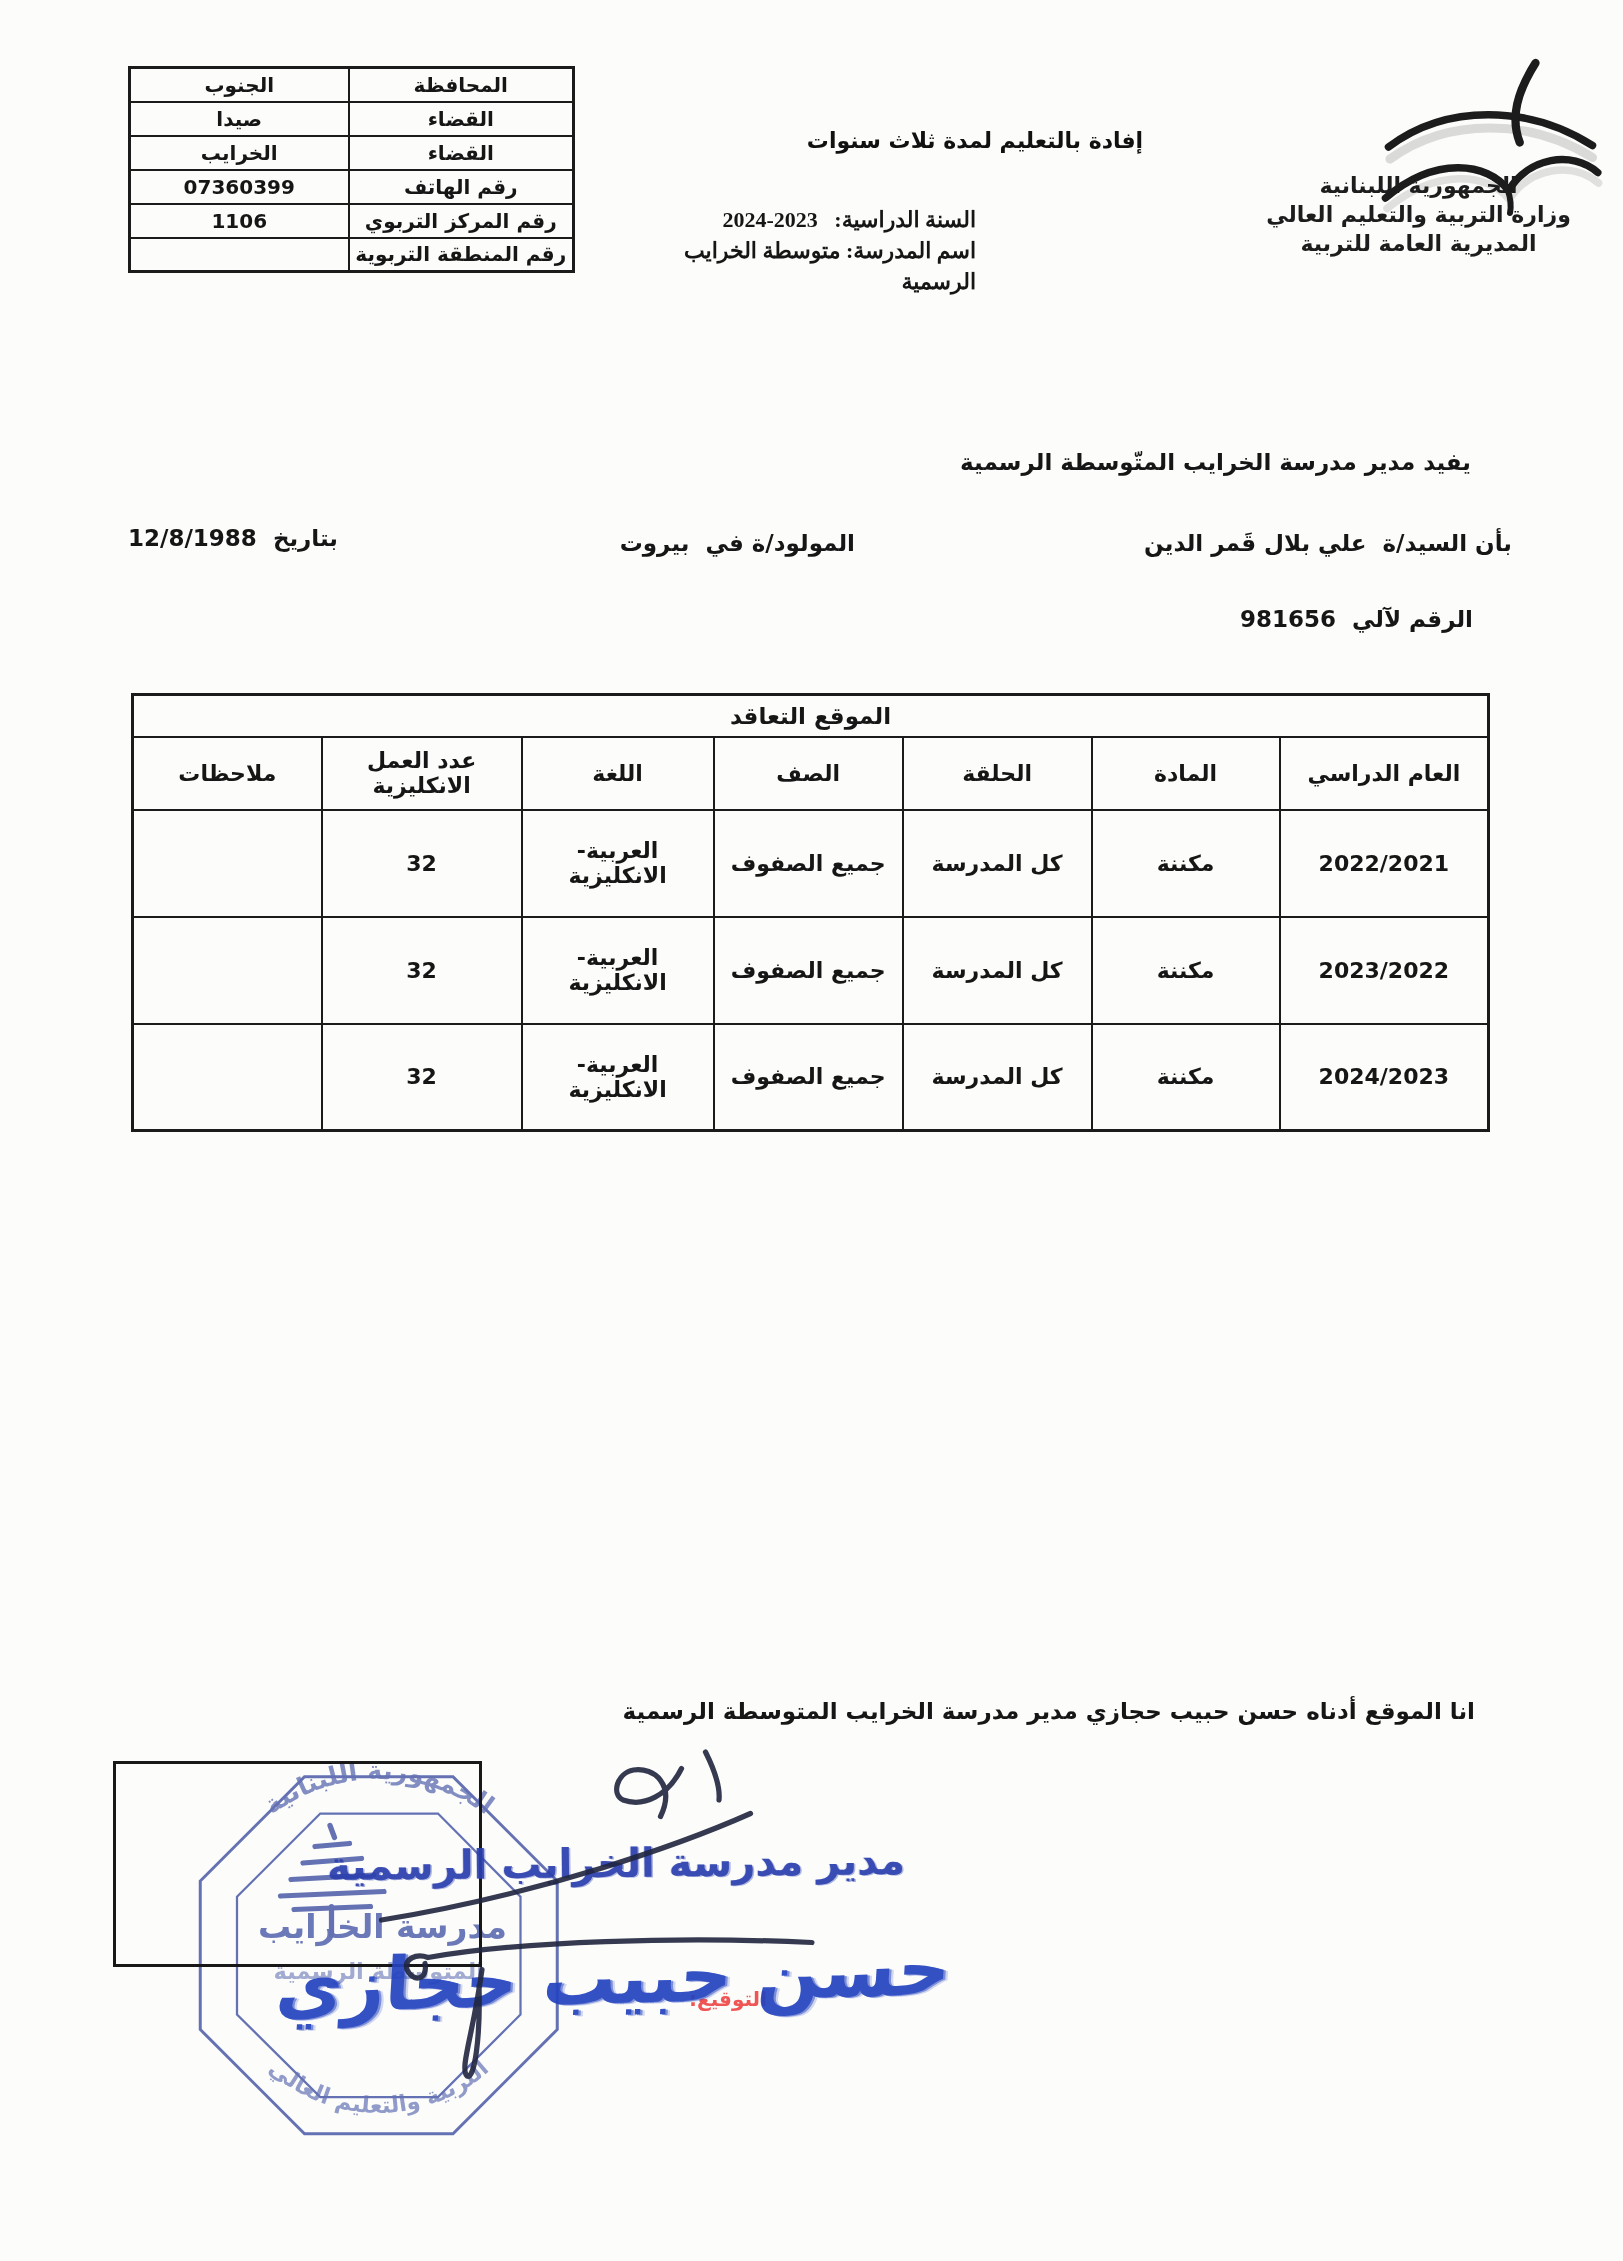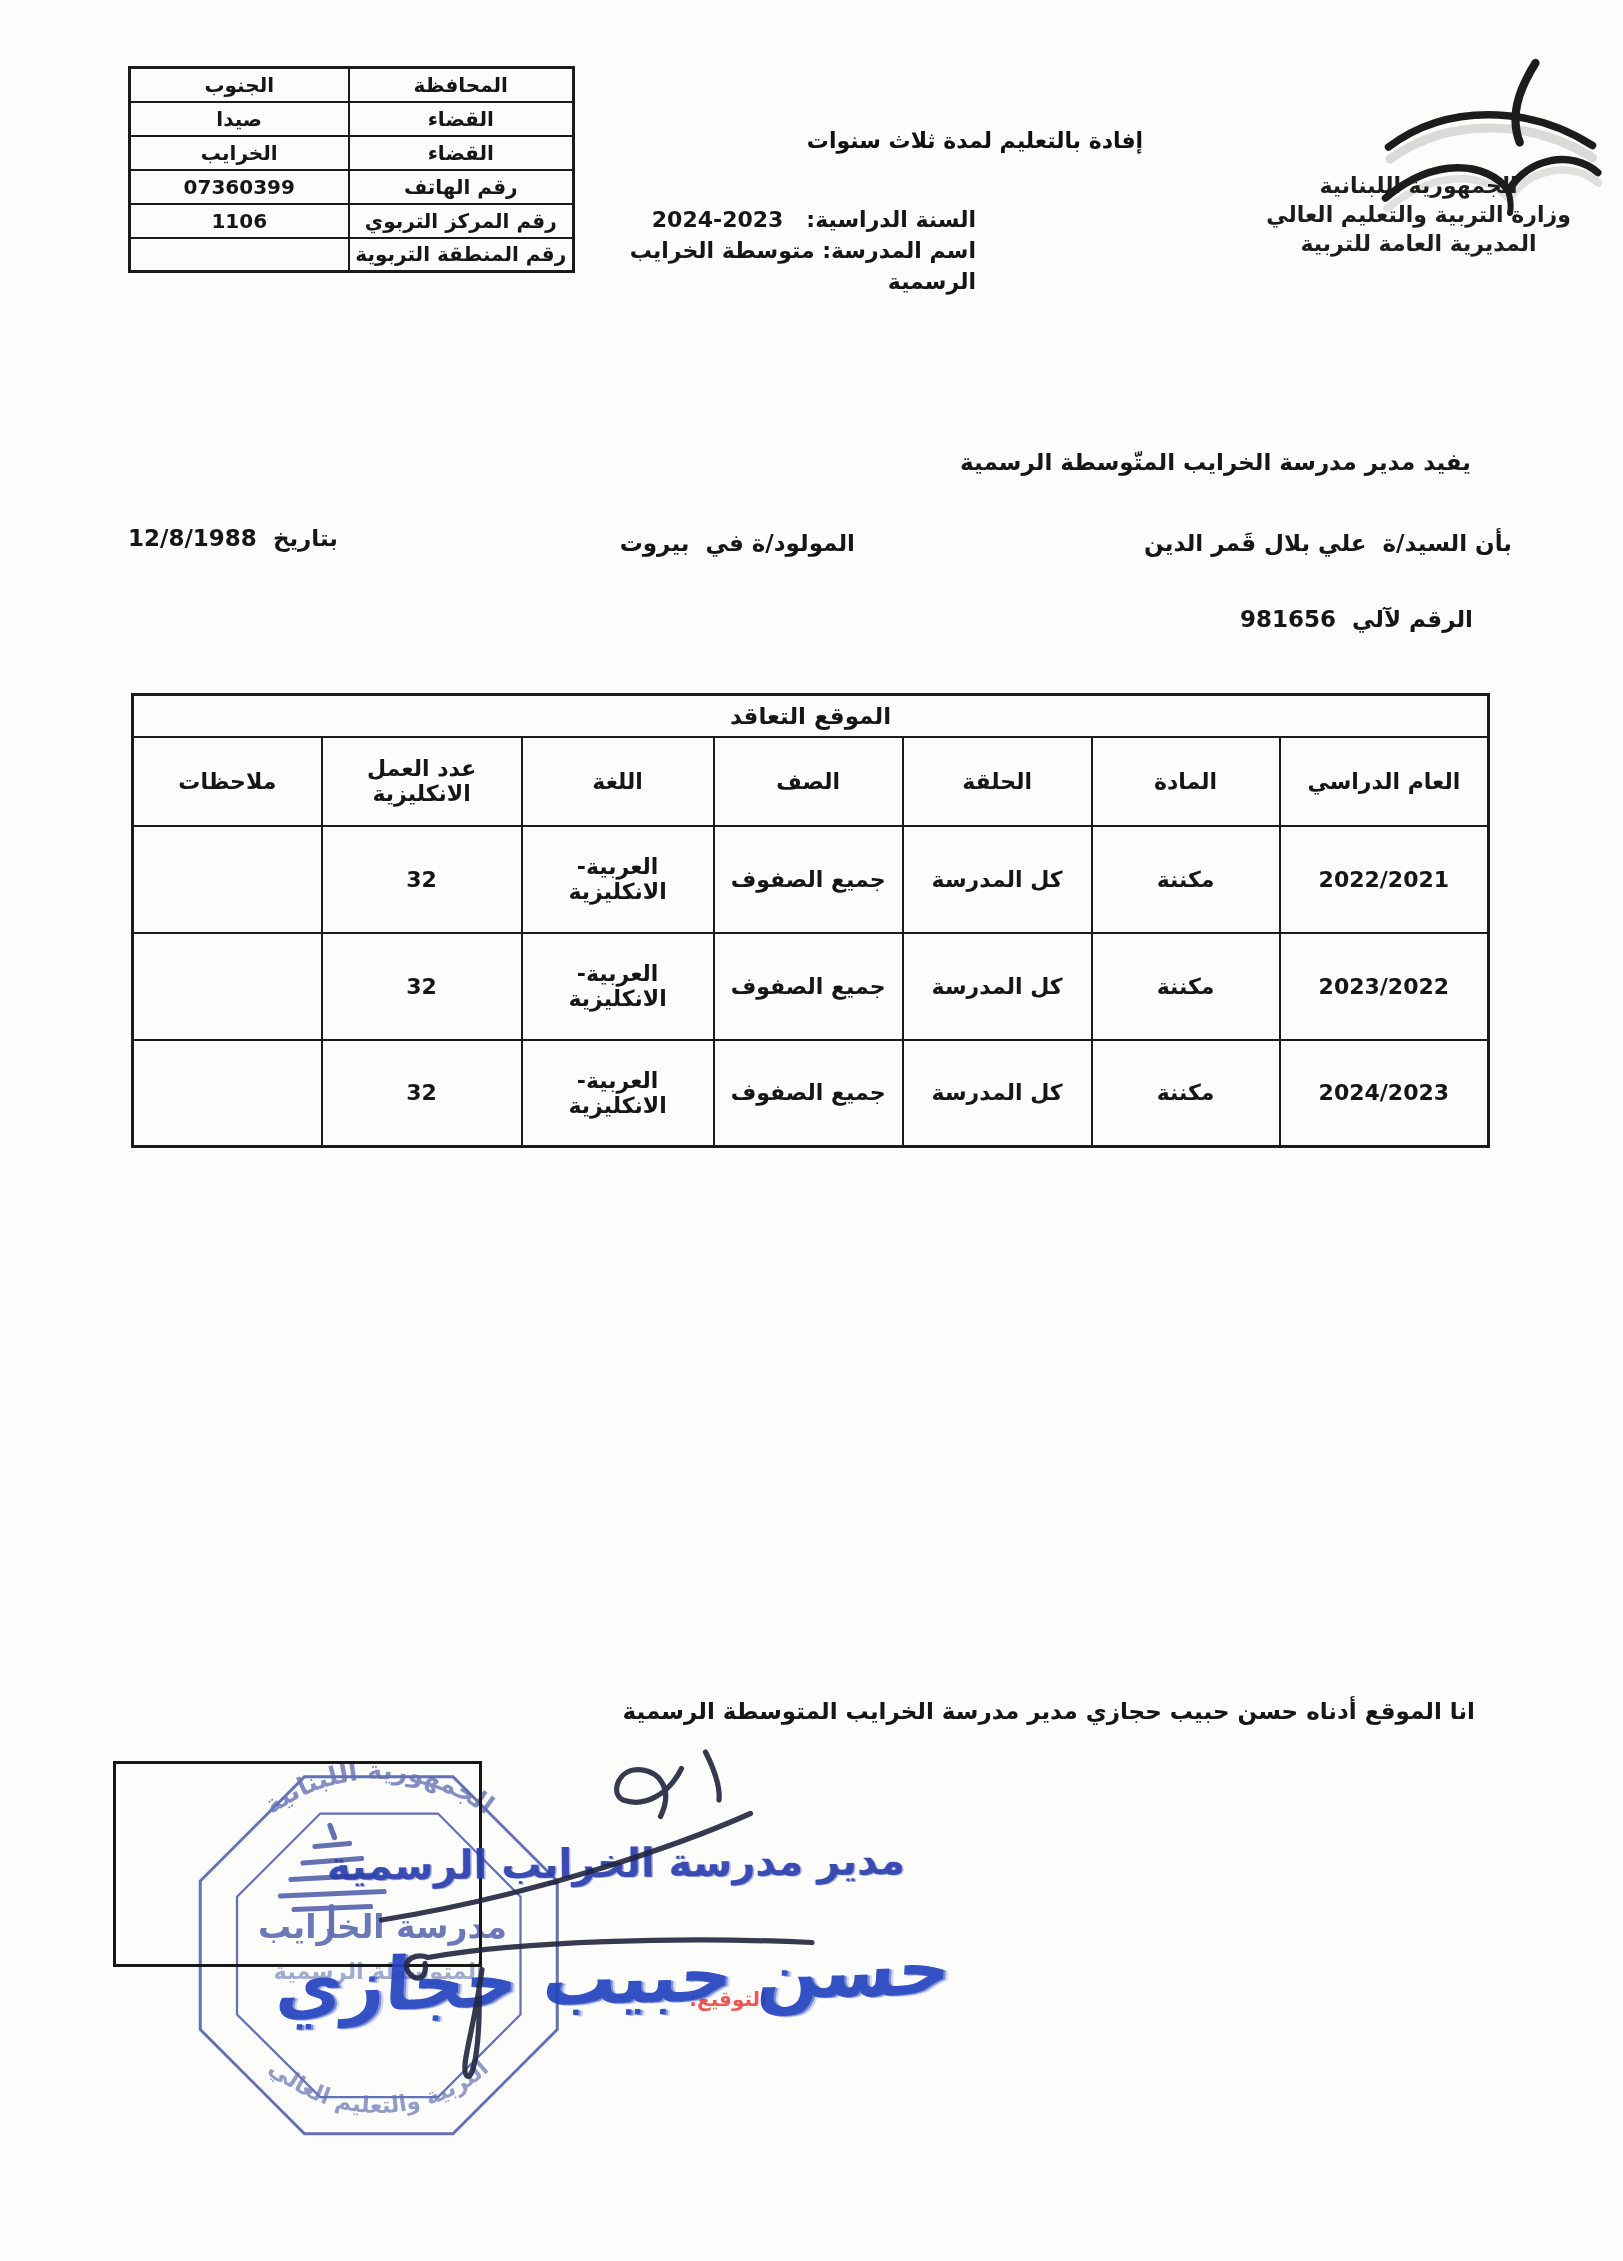--- a/index.html
+++ b/index.html
@@ -49,21 +49,21 @@
     border-collapse:collapse; table-layout:fixed;
     width:1355px; direction:rtl;
     font-weight:bold; font-size:22px;
     border:3px solid #1b1b1b;
   }
   table.contract td, table.contract th {
     border:2.3px solid #1b1b1b; text-align:center; vertical-align:middle;
     padding:1.5px 4.5px;
   }
   table.contract tr.title-row th { height:42px; font-size:23px; }
-  table.contract tr.head-row th { height:89px; }
+  table.contract tr.head-row th { height:73px; }
   table.contract tr.data-row { height:107px; }
   td.cell-lang { white-space:pre-line; }
   td.va-top { vertical-align:top; padding-top:4.5px; }
   col.c-year{width:209px;} col.c-subj{width:188px;} col.c-cycle{width:189px;}
   col.c-grade{width:189px;} col.c-lang{width:192px;} col.c-hours{width:200px;}
   col.c-notes{width:189px;}
 
   
   .declaration {
     width:800px; direction:rtl; text-align:center;
@@ -137,21 +137,21 @@
   </svg>
 
   <div class="ministry-block abs" style="left:1216px; top:171px;">
     <div>الجمهورية اللبنانية</div>
     <div>وزارة التربية والتعليم العالي</div>
     <div>المديرية العامة للتربية</div>
   </div>
 
   <div class="doc-title abs" style="left:690px; top:128px;">إفادة بالتعليم لمدة ثلاث سنوات</div>
 
-  <div class="year-block abs" style="left:623px; top:204px;">
+  <div class="year-block abs" style="left:623px; top:204px;font-family:Liberation Serif, serif;">
     <div>
       <span>السنة الدراسية:</span>&nbsp;&nbsp;
       <span class="num">2024-2023</span>
     </div>
     <div>
       <span>اسم المدرسة:</span>
       <span>متوسطة الخرايب الرسمية</span>
     </div>
   </div>
 

